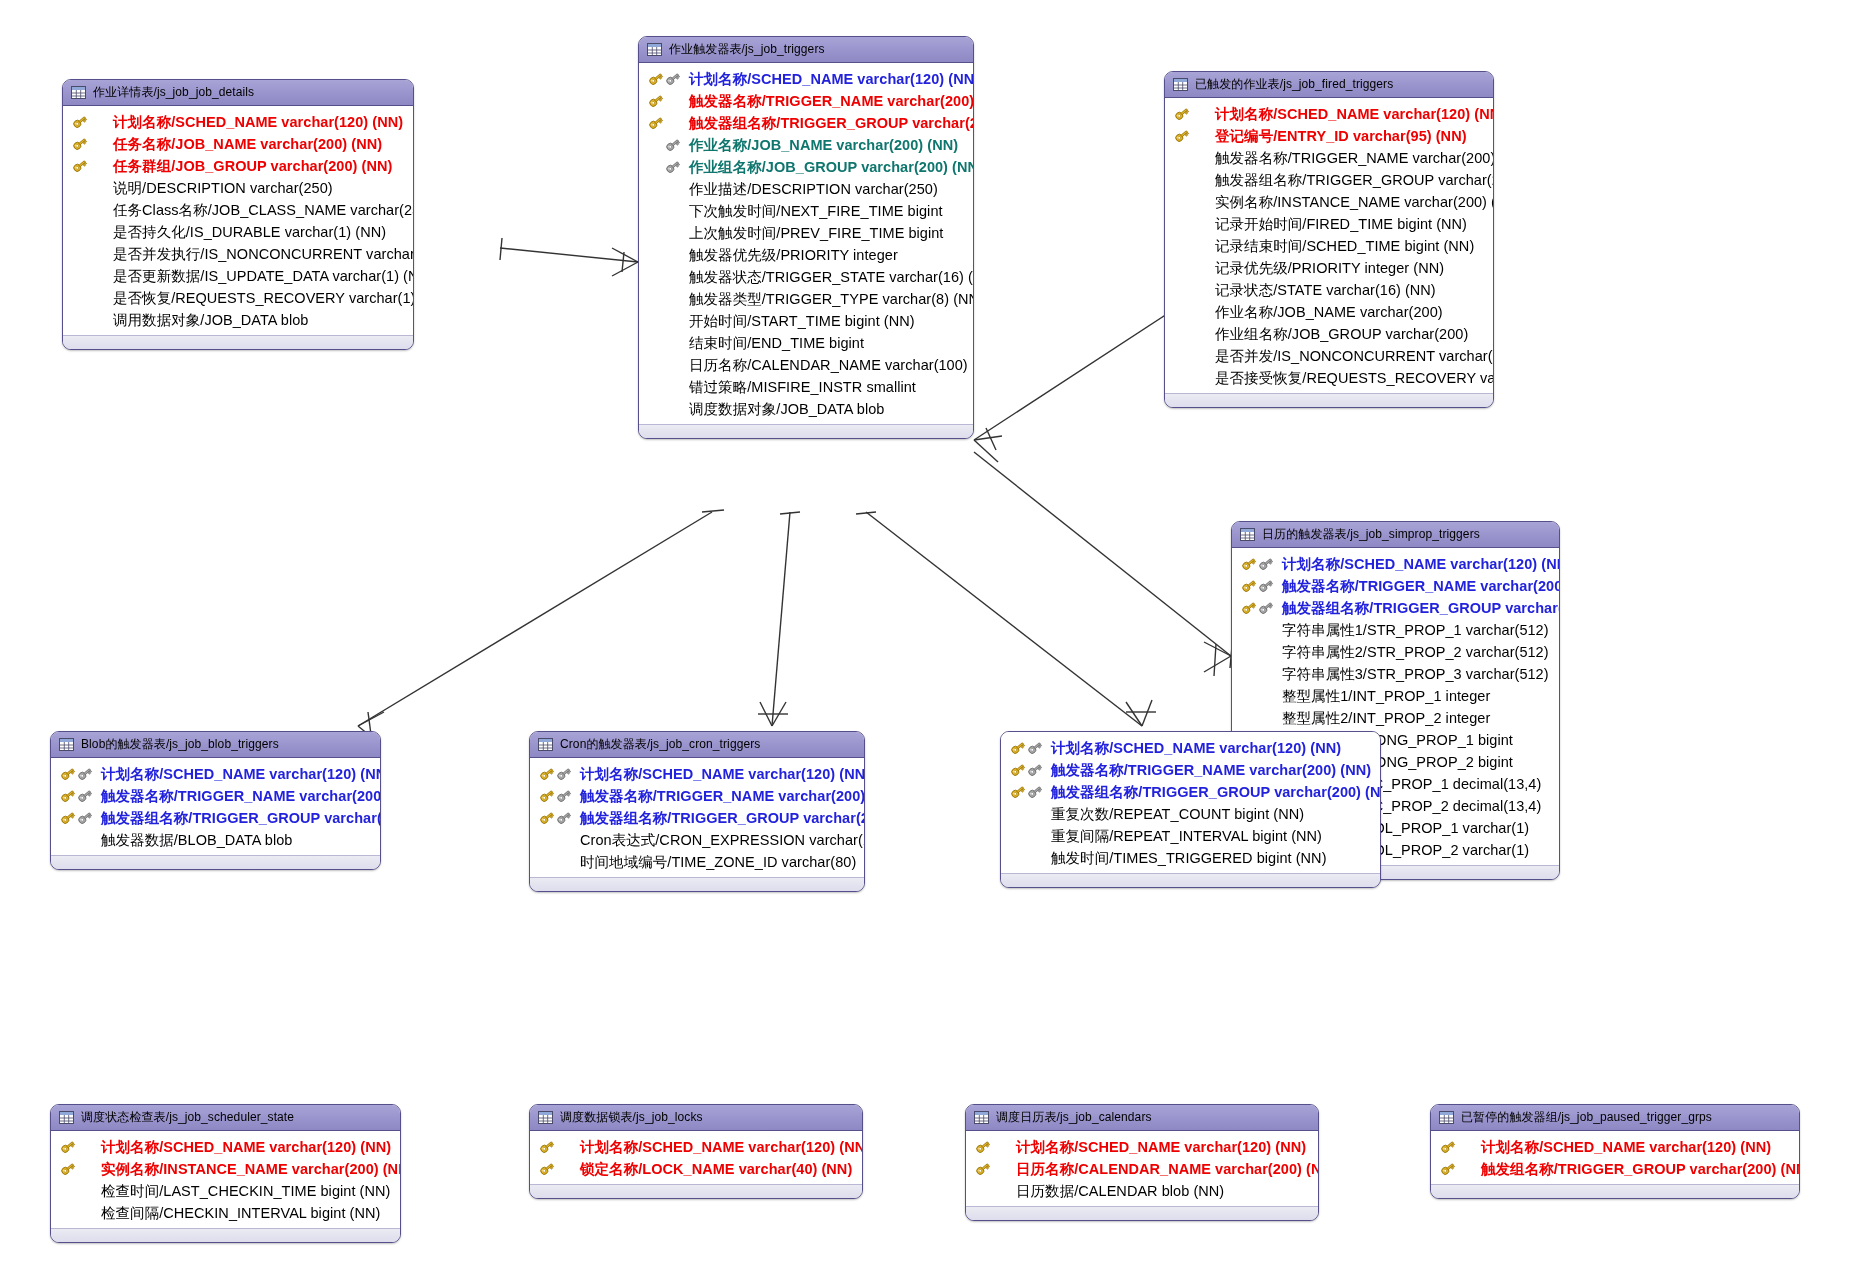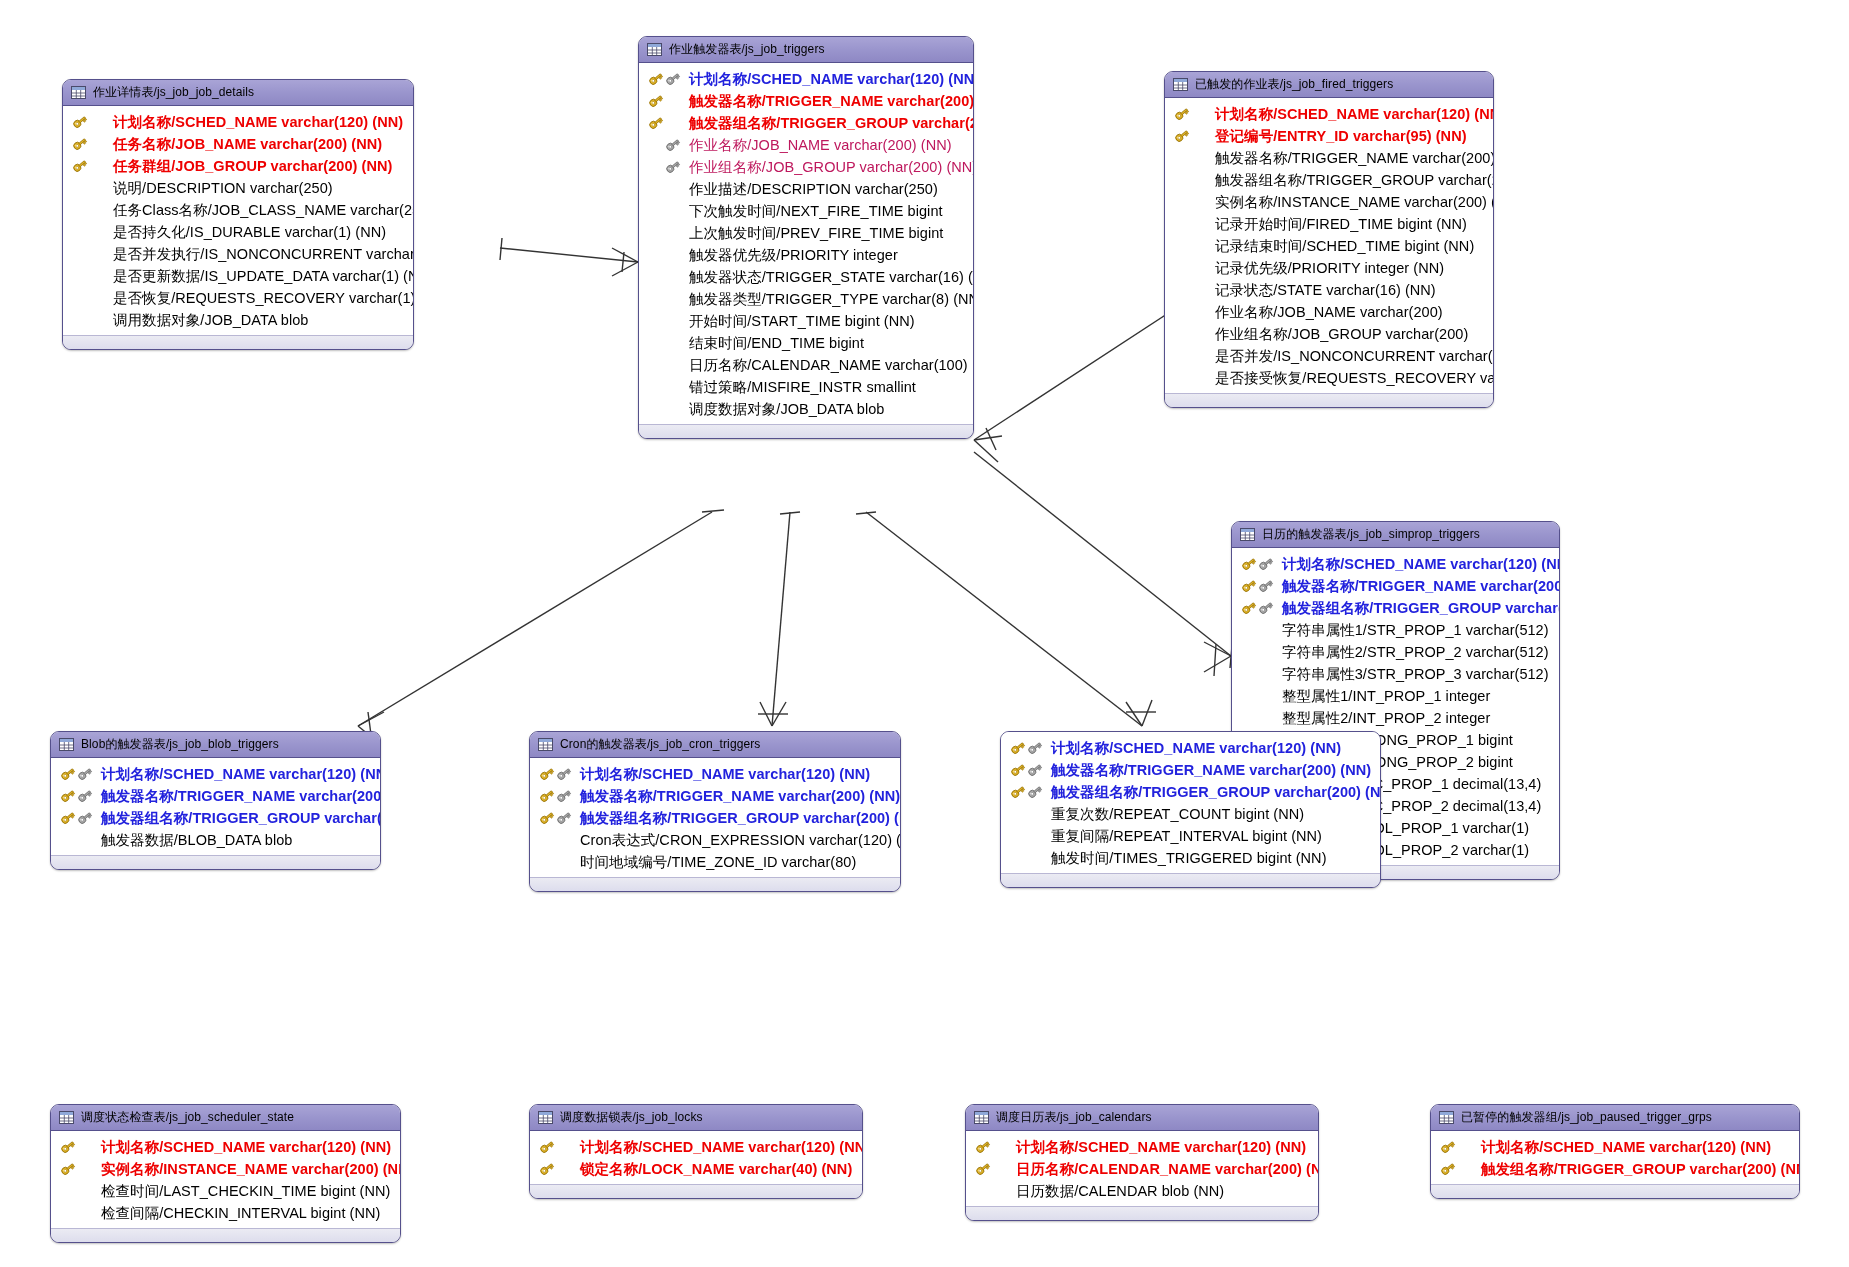--- a/index.html
+++ b/index.html
@@ -79,21 +79,21 @@
   }
   .keyslot.blank { visibility: hidden; }
   .field-text {
     font-size: 14.5px;
     margin-left: 8px;
     white-space: nowrap;
     letter-spacing: 0.05px;
   }
   .c-red   { color: #ee0000; font-weight: bold; }
   .c-blue  { color: #2222dd; font-weight: bold; }
-  .c-green { color: #be185d; font-weight: normal; }
+  .c-green { color: #0f766e; font-weight: bold; }
   .c-black { color: #000000; font-weight: normal; }
   .entity-footer {
     height: 13px;
     background: linear-gradient(to bottom, #ebebf3 0%, #dddded 100%);
     border-top: 1px solid #b9b7d4;
   }
 </style>
 </head>
 <body>
 
@@ -706,21 +706,21 @@
             <span class="field-text c-blue">触发器组名称/TRIGGER_GROUP varchar(200) (NN)</span>
           </div>
           <div class="field-row">
             <span class="keyslot blank"></span>
             <span class="keyslot blank"></span>
             <span class="field-text c-black">触发器数据/BLOB_DATA blob</span>
           </div>
         </div>
         <div class="entity-footer"></div>
       </div>
-      <div class="entity" style="left: 529px; top: 731px; width: 372px;">
+      <div class="entity" style="left: 529px; top: 731px; width: 336px;">
         <div class="entity-header">
           <svg class="table-icon" viewBox="0 0 15 13">
             <rect x="0.5" y="0.5" width="14" height="12" fill="#ffffff" stroke="#4a4a6a" stroke-width="1"></rect>
             <rect x="1" y="1" width="13" height="3" fill="#8fa8d8"></rect>
             <line x1="1" y1="7" x2="14" y2="7" stroke="#4a4a6a" stroke-width="0.8"></line>
             <line x1="1" y1="10" x2="14" y2="10" stroke="#4a4a6a" stroke-width="0.8"></line>
             <line x1="5.3" y1="4" x2="5.3" y2="12.5" stroke="#4a4a6a" stroke-width="0.8"></line>
             <line x1="9.7" y1="4" x2="9.7" y2="12.5" stroke="#4a4a6a" stroke-width="0.8"></line>
           </svg>
           <span class="entity-title">Cron的触发器表/js_job_cron_triggers</span>

